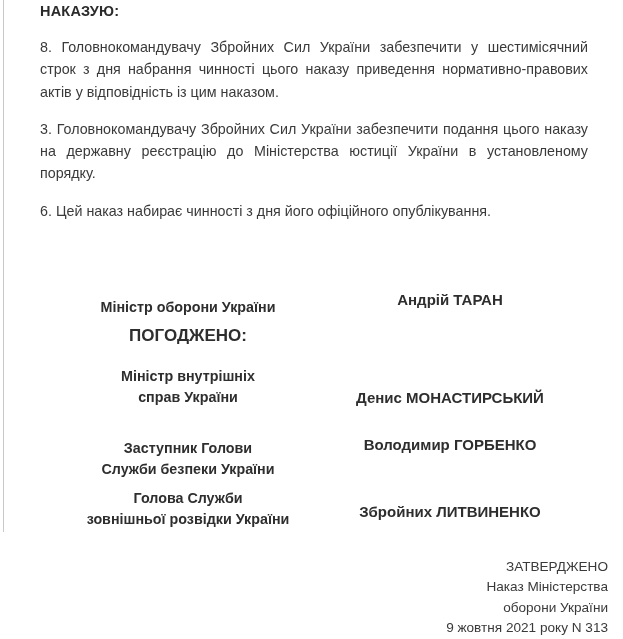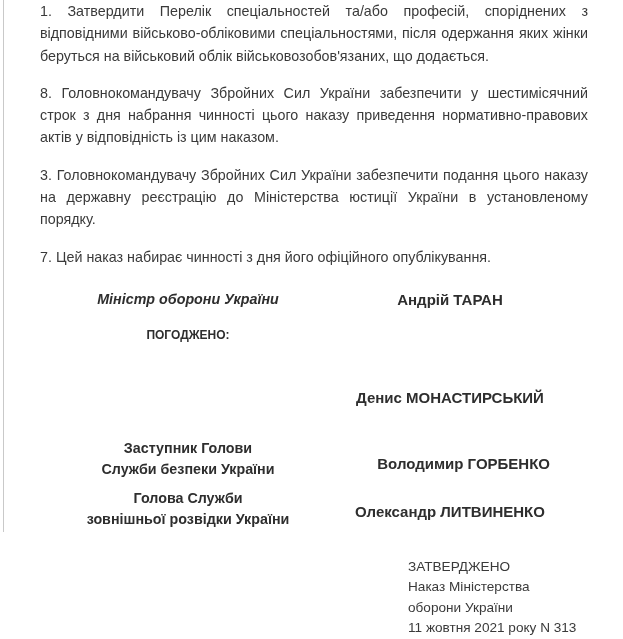--- a/index.html
+++ b/index.html
@@ -88,90 +88,94 @@
     text-align: center;
     font-size: 15px;
     font-weight: bold;
     line-height: 21px;
     color: #2e2e2e;
     white-space: nowrap;
   }
 
   .approved-label {
     position: absolute;
-    font-size: 12px;
+    font-size: 17px;
     font-weight: bold;
     line-height: 21px;
     color: #2e2e2e;
     text-align: center;
   }
 
   
   .approval-block {
     position: absolute;
     left: 408px;
     top: 557px;
     width: 200px;
     font-size: 13.6px;
     line-height: 20.4px;
     color: #3a3a3a;
   }
-  .approval-block div { white-space: nowrap; }
+  .approval-block div { white-space: nowrap; text-align: right; }
 </style>
 </head>
 <body>
 
 <div class="left-rule"></div>
 
 <div class="page">
 
   <div class="body-block">
+    <div class="order-heading">НАКАЗУЮ:</div>
 
-    <p class="clause">1. Затвердити Перелік спеціальностей та/або професій, споріднених з відповідними військово-обліковими спеціальностями, після одержання яких жінки беруться на військовий облік військовозобов'язаних, що додається.</p>
 
     <p class="clause">8. Головнокомандувачу Збройних Сил України забезпечити у шестимісячний строк з дня набрання чинності цього наказу приведення нормативно-правових актів у відповідність із цим наказом.</p>
 
     <p class="clause">3. Головнокомандувачу Збройних Сил України забезпечити подання цього наказу на державну реєстрацію до Міністерства юстиції України в установленому порядку.</p>
 
-    <p class="clause">7. Цей наказ набирає чинності з дня його офіційного опублікування.</p>
+    <p class="clause">6. Цей наказ набирає чинності з дня його офіційного опублікування.</p>
   </div>
 
   <div class="sig-area">
 
     <div class="sig-row" style="height:36px;">
-      <div class="sig-title" style="left:88px; top:0; width:200px;font-style:italic;">Міністр оборони України</div>
+      <div class="sig-title" style="left:88px; top:8px; width:200px;">Міністр оборони України</div>
       <div class="sig-name" style="left:350px; top:0; width:200px;">Андрій ТАРАН</div>
     </div>
 
     <div class="sig-row" style="height:41px;">
       <div class="approved-label" style="left:88px; top:0; width:200px;">ПОГОДЖЕНО:</div>
     </div>
 
     <div class="sig-row" style="height:57px;">
+      <div class="sig-title" style="left:88px; top:0; width:200px;">
+        <div>Міністр внутрішніх</div>
+        <div>справ України</div>
+      </div>
       <div class="sig-name" style="left:350px; top:21px; width:200px;">Денис МОНАСТИРСЬКИЙ</div>
     </div>
 
     <div class="sig-row" style="height:57px;">
       <div class="sig-title" style="left:88px; top:0; width:200px;margin-top:15px;">
         <div>Заступник Голови</div>
         <div>Служби безпеки України</div>
       </div>
-      <div class="sig-name" style="left:350px; top:30px; width:200px;text-align:right;">Володимир ГОРБЕНКО</div>
+      <div class="sig-name" style="left:350px; top:11px; width:200px;">Володимир ГОРБЕНКО</div>
     </div>
 
     <div class="sig-row" style="height:57px;">
       <div class="sig-title" style="left:76px; top:0; width:224px;margin-top:8px;">
         <div>Голова Служби</div>
         <div>зовнішньої розвідки України</div>
       </div>
-      <div class="sig-name" style="left:350px; top:21px; width:200px;">Олександр ЛИТВИНЕНКО</div>
+      <div class="sig-name" style="left:350px; top:21px; width:200px;">Збройних ЛИТВИНЕНКО</div>
     </div>
 
   </div>
 
   <div class="approval-block">
     <div>ЗАТВЕРДЖЕНО</div>
     <div>Наказ Міністерства</div>
     <div>оборони України</div>
-    <div>11 жовтня 2021 року N 313</div>
+    <div>9 жовтня 2021 року N 313</div>
   </div>
 
 </div>
 
 </body></html>

